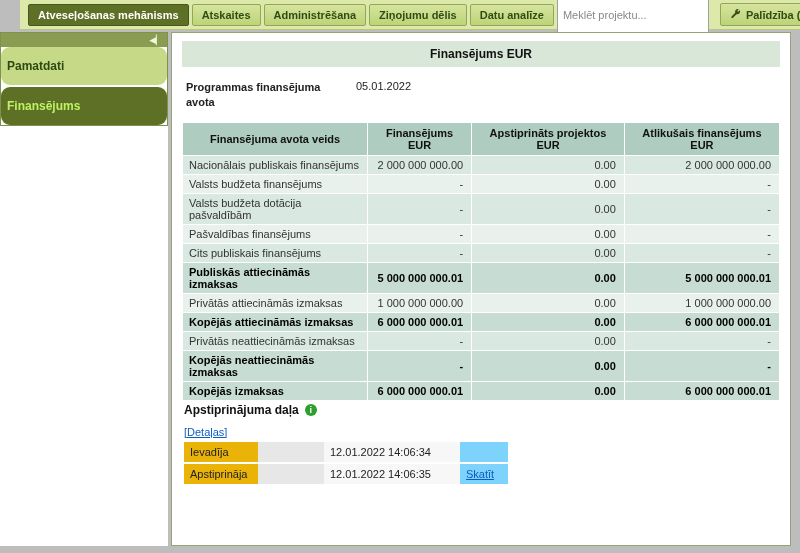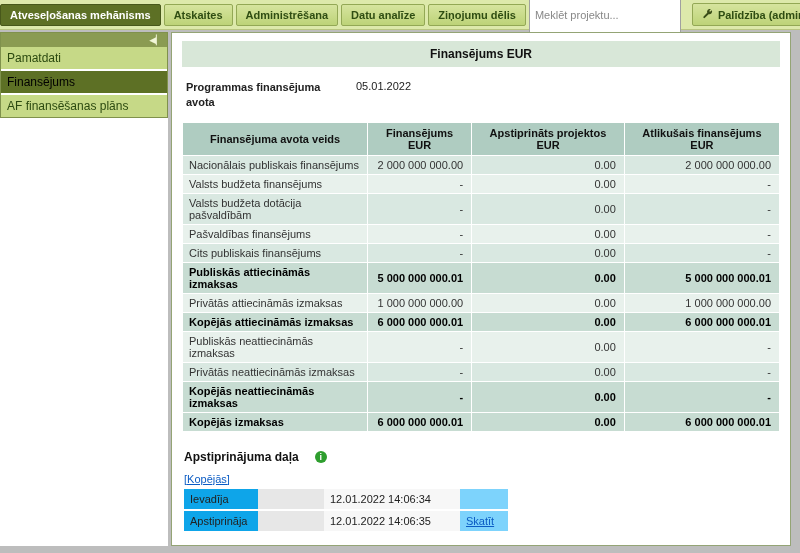--- a/index.html
+++ b/index.html
@@ -1,43 +1,43 @@
 <!DOCTYPE html>
 <html><head>
 <meta charset="utf-8">
 <style>
   * { margin:0; padding:0; box-sizing:border-box; }
   html,body { width:800px; height:553px; overflow:hidden; }
   body { font-family:"Liberation Sans", sans-serif; font-size:12px; background:#bdbdbd; }
 
   
   .top-bar { height:30px; background:#dde9ab; border-bottom:1px solid #b9c580;
-             display:flex; align-items:center; gap:3px; padding:0 0; }
+             display:flex; align-items:center; gap:3px; padding:0 8px;margin-left:20px; }
   .tab { background:linear-gradient(#d6e49e,#bdd378); border:1px solid #93a855; color:#2f4d12;
          font-weight:bold; font-size:11px; padding:4px 9px; border-radius:2px; cursor:pointer; white-space:nowrap; }
   .tab.active { background:#5d7025; color:#ffffff; border-color:#48581b; }
   .search { margin-left:auto; width:152px; height:36px; border:1px solid #a0a0a0; padding:0 5px;
             font-size:11px; font-family:inherit; color:#444; background:#fff; }
   .search::placeholder { color:#888; }
   .help-btn { display:flex; align-items:center; gap:5px; background:linear-gradient(#d6e49e,#bdd378);
               border:1px solid #93a855; color:#2f4d12; font-weight:bold; font-size:11px;
               padding:4px 9px; border-radius:2px; margin-left:8px; cursor:pointer; font-family:inherit; white-space:nowrap; }
 
   
   .layout { display:flex; gap:3px; padding:2px 9px 0 0; height:516px; }
   .left-col { width:168px; background:#ffffff; height:100%; }
 
   .sidebar { border:1px solid #7f914c; background:#ffffff; }
   .sidebar-head { height:14px; background:#8a9b52; display:flex; justify-content:flex-end;
                   align-items:center; padding-right:4px; }
   .collapse { color:#f2f7d8; font-size:9px; line-height:1; cursor:pointer; }
-  .side-item { background:#c6d987; color:#2c4a10; font-weight:normal; font-size:12px;
-               padding:4px 6px; margin-bottom:2px; cursor:pointer; }
+  .side-item { background:#c6d987; color:#2c4a10; font-weight:bold; font-size:12px;
+               padding:12px 6px; margin-bottom:2px; cursor:pointer;border-radius:9px; }
   .side-item:last-of-type { margin-bottom:0; }
-  .side-item.active { background:#5d7025; color:#000000; }
+  .side-item.active { background:#5d7025; color:#bef264; }
 
   
   .content { flex:1; border:1px solid #94a475; background:#ffffff; height:100%;
              padding:8px 10px 0 10px; overflow:hidden; }
   .panel-title { background:#d8e7d8; font-weight:bold; font-size:12px; color:#111;
                  text-align:center; padding:6px 0; }
 
   .form-row { display:flex; align-items:flex-start; margin:13px 0 12px 4px; }
   .form-label { width:160px; font-weight:bold; font-size:11px; color:#222; line-height:1.35; }
   .form-value { font-size:11px; margin-left:10px; color:#222; }
@@ -48,50 +48,50 @@
                   font-weight:bold; text-align:center; padding:4px 5px; vertical-align:middle; }
   .fin-table th:first-child { width:31%; text-align:center; }
   .fin-table td { border:1px solid #ffffff; font-size:11px; padding:3px 8px 3px 6px; color:#333; }
   .fin-row { background:#e8f1ec; }
   .fin-row.alt { background:#d9e8e1; }
   .fin-row.total { background:#c7dcd2; }
   .fin-row.total td { font-weight:bold; color:#000; }
   .c-num { text-align:right; }
 
   
-  .approval-head { display:flex; align-items:center; gap:16px; margin:18px 0 8px 2px;
+  .approval-head { display:flex; align-items:center; gap:6px; margin:2px 0 8px 2px;
                    font-weight:bold; font-size:12px; color:#111; }
   .info-icon { width:12px; height:12px; background:#2e9e2e; border-radius:50%; color:#fff;
                font-size:9px; font-weight:bold; display:inline-flex; align-items:center;
                justify-content:center; cursor:pointer; }
   .details-link { display:inline-block; margin:1px 0 4px 2px; color:#0b5cc4;
                   text-decoration:underline; font-size:11px; cursor:pointer; }
   .appr-table { border-collapse:collapse; margin-left:2px; font-size:11px; }
   .appr-table td { padding:4px 6px; border-bottom:2px solid #ffffff; color:#222; }
-  .appr-label { width:74px; background:#0ea5e9; }
+  .appr-label { width:74px; background:#eab308; }
   .appr-empty { width:66px; background:#e7e7e7; }
   .appr-date  { width:136px; background:#f7f7f7; padding-left:10px;margin-left:26px; }
   .appr-link  { width:48px; background:#7dd3fc; }
   .appr-link a { color:#0b5cc4; text-decoration:underline; font-size:11px; cursor:pointer; }
   .appr-link a:empty { display:none; }
 </style>
 </head>
 <body>
 
 <div class="top-bar">
 
     <div class="tab active">Atveseļošanas mehānisms</div>
 
     <div class="tab">Atskaites</div>
 
     <div class="tab">Administrēšana</div>
 
+    <div class="tab">Ziņojumu dēlis</div>
+
     <div class="tab">Datu analīze</div>
-
-    <div class="tab">Ziņojumu dēlis</div>
 
   <input class="search" type="text" placeholder="Meklēt projektu..." style="">
   <button class="help-btn">
     <span><svg width="11" height="11" viewBox="0 0 16 16">
           <path d="M14.2 3.2 11.8 5.6 10.4 4.2l2.4-2.4A4 4 0 0 0 7.6 7L2.3 12.3a1.4 1.4 0 0 0 2 2L9.6 9a4 4 0 0 0 4.6-5.8z" fill="#3a4d18"></path>
         </svg></span>
     <span>Palīdzība (admin)</span>
   </button>
 </div>
 
@@ -100,21 +100,20 @@
   <div class="left-col">
     <div class="sidebar">
       <div class="sidebar-head">
         <span class="collapse">◀▏</span>
       </div>
 
         <div class="side-item">Pamatdati</div>
 
         <div class="side-item active">Finansējums</div>
 
-        <div class="side-item">AF finansēšanas plāns</div>
 
     </div>
   </div>
 
   <div class="content">
 
     <div class="panel-title">Finansējums EUR</div>
 
     <div class="form-row">
       <div class="form-label">Programmas finansējuma avota</div>
@@ -182,26 +181,20 @@
             <td class="c-num">1 000 000 000.00</td>
           </tr>
 
           <tr class="fin-row total">
             <td class="c-name">Kopējās attiecināmās izmaksas</td>
             <td class="c-num">6 000 000 000.01</td>
             <td class="c-num">0.00</td>
             <td class="c-num">6 000 000 000.01</td>
           </tr>
 
-          <tr class="fin-row">
-            <td class="c-name">Publiskās neattiecināmās izmaksas</td>
-            <td class="c-num">-</td>
-            <td class="c-num">0.00</td>
-            <td class="c-num">-</td>
-          </tr>
 
           <tr class="fin-row alt">
             <td class="c-name">Privātās neattiecināmās izmaksas</td>
             <td class="c-num">-</td>
             <td class="c-num">0.00</td>
             <td class="c-num">-</td>
           </tr>
 
           <tr class="fin-row total">
             <td class="c-name">Kopējās neattiecināmās izmaksas</td>
@@ -218,21 +211,21 @@
           </tr>
 
       </tbody>
     </table>
 
     <div class="approval-head">
       <span>Apstiprinājuma daļa</span>
       <span class="info-icon">i</span>
     </div>
 
-    <a class="details-link" href="#">[Kopējās]</a>
+    <a class="details-link" href="#">[Detaļas]</a>
 
     <table class="appr-table">
       <tbody>
 
           <tr>
             <td class="appr-label">Ievadīja</td>
             <td class="appr-empty"></td>
             <td class="appr-date">12.01.2022 14:06:34</td>
             <td class="appr-link"></td>
           </tr>

